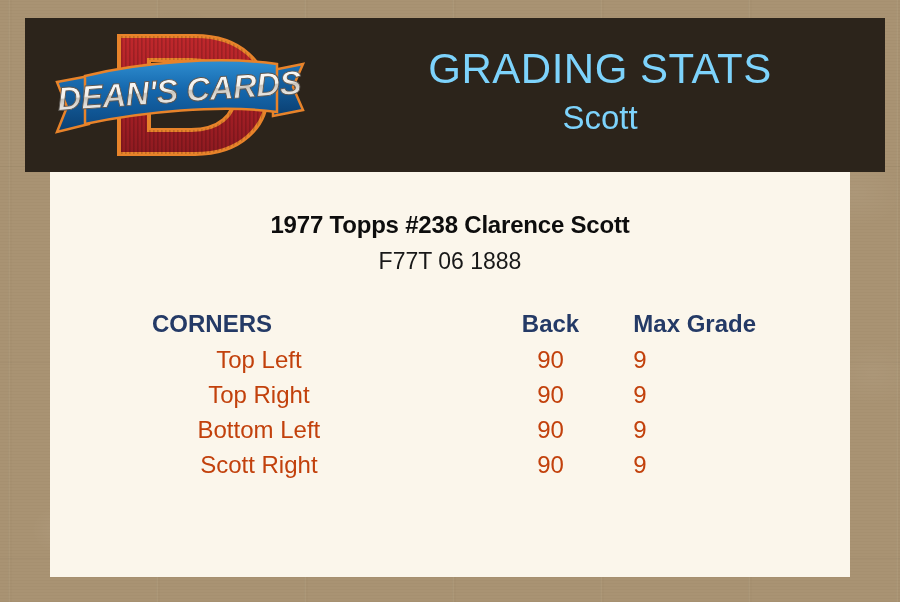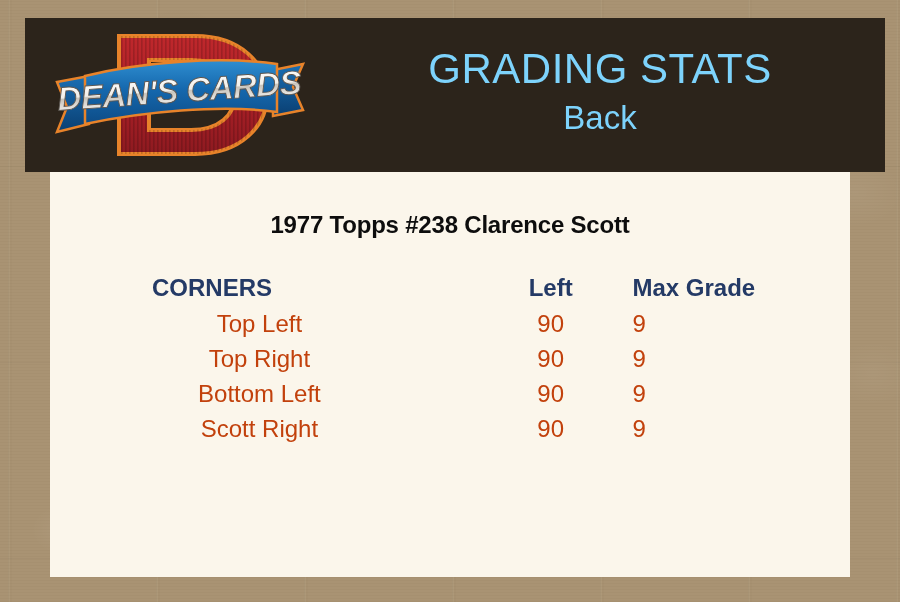--- a/index.html
+++ b/index.html
@@ -199,34 +199,35 @@
 
           <path d="M40 56 C96 42 176 36 232 44 L232 92 C176 84 96 92 40 104 Z" fill="url(#ribbonBlue)" stroke="#e8832a" stroke-width="2.5"></path>
 
           <text x="135" y="82" text-anchor="middle" font-family="'Liberation Sans', sans-serif" font-size="33" font-weight="bold" font-style="italic" letter-spacing="-0.5" fill="url(#wordSilver)" stroke="#5a5550" stroke-width="0.9" transform="rotate(-4 135 82)">DEAN'S CARDS</text>
         </g>
       </svg>
     </div>
 
     <div id="header-titles">
       <div id="grading-title">GRADING STATS</div>
-      <div id="grading-subtitle">Back</div>
+      <div id="grading-subtitle">Scott</div>
     </div>
   </div>
 
   <div id="content-panel">
 
     <div id="card-title">1977 Topps #238 Clarence Scott</div>
 
+    <div id="card-subtitle">F77T 06 1888</div>
 
     <table id="stats-table">
       <thead>
         <tr>
           <th class="col-label">CORNERS</th>
-          <th class="col-value">Left</th>
+          <th class="col-value">Back</th>
           <th class="col-max">Max Grade</th>
         </tr>
       </thead>
       <tbody>
         <tr>
           <td class="col-label row-label">Top Left</td>
           <td class="col-value">90</td>
           <td class="col-max">9</td>
         </tr>
         <tr>

